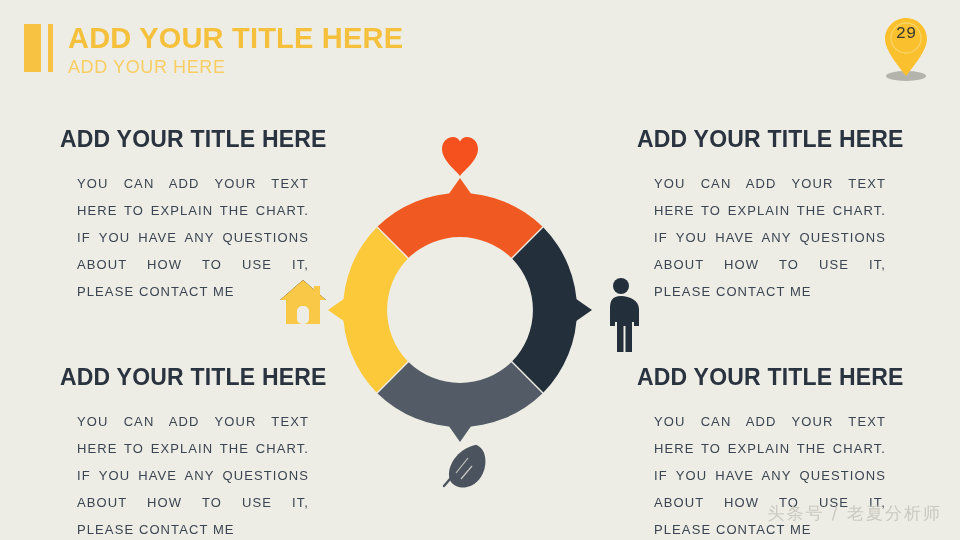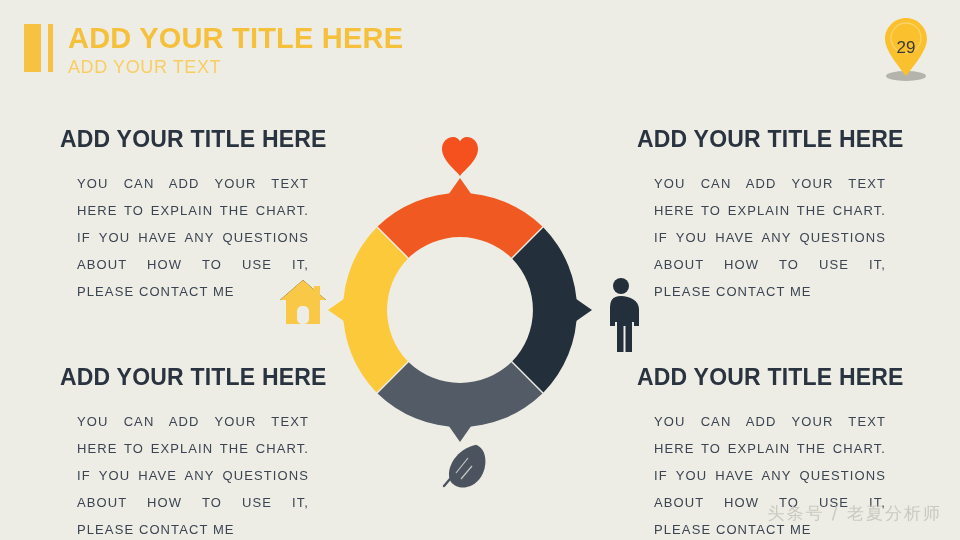--- a/index.html
+++ b/index.html
@@ -21,22 +21,22 @@
   }
   .hdr-sub{
     position:absolute;left:68px;top:57px;
     font-size:18px;color:#F8CE63;letter-spacing:.6px;white-space:nowrap;
   }
 
   
   .pin-wrap{position:absolute;right:22px;top:16px;width:56px;height:68px;}
   .pin-wrap svg{display:block;}
   .pin-num{
-    position:absolute;left:0;top:22px;width:48px;text-align:center;
-    font-size:17px;color:#3b3b33;font-family:Liberation Sans, sans-serif;
+    position:absolute;left:0;top:8px;width:48px;text-align:center;
+    font-size:17px;color:#3b3b33;font-family:Liberation Mono, monospace;
   }
 
   
   .block{position:absolute;width:266px;}
   .block h3{
     margin:0 0 12px 0;font-size:23px;font-weight:bold;color:#2A3340;
     letter-spacing:.2px;white-space:nowrap;
   }
   .block p{
     margin:17px;font-size:13px;color:#3a4452;line-height:27px;
@@ -60,21 +60,21 @@
 </style>
 </head>
 <body>
 
 <div class="slide">
 
   <div class="header">
     <div class="bar-thick"></div>
     <div class="bar-thin"></div>
     <div class="hdr-title">ADD YOUR TITLE HERE</div>
-    <div class="hdr-sub">ADD YOUR TEXT</div>
+    <div class="hdr-sub">ADD YOUR HERE</div>
 
     <div class="pin-wrap">
       <svg width="56" height="68" viewBox="0 0 56 68">
         <ellipse cx="24" cy="60" rx="20" ry="5" fill="#4a4a42" opacity="0.35"></ellipse>
         <path d="M24 2 C12.4 2 3 11.4 3 23 C3 34 14 47 24 60 C34 47 45 34 45 23 C45 11.4 35.6 2 24 2 Z" fill="#FBC02D"></path>
         <circle cx="24" cy="22" r="15" fill="none" stroke="#f7d469" stroke-width="1.3"></circle>
       </svg>
       <div class="pin-num">29</div>
     </div>
   </div>

